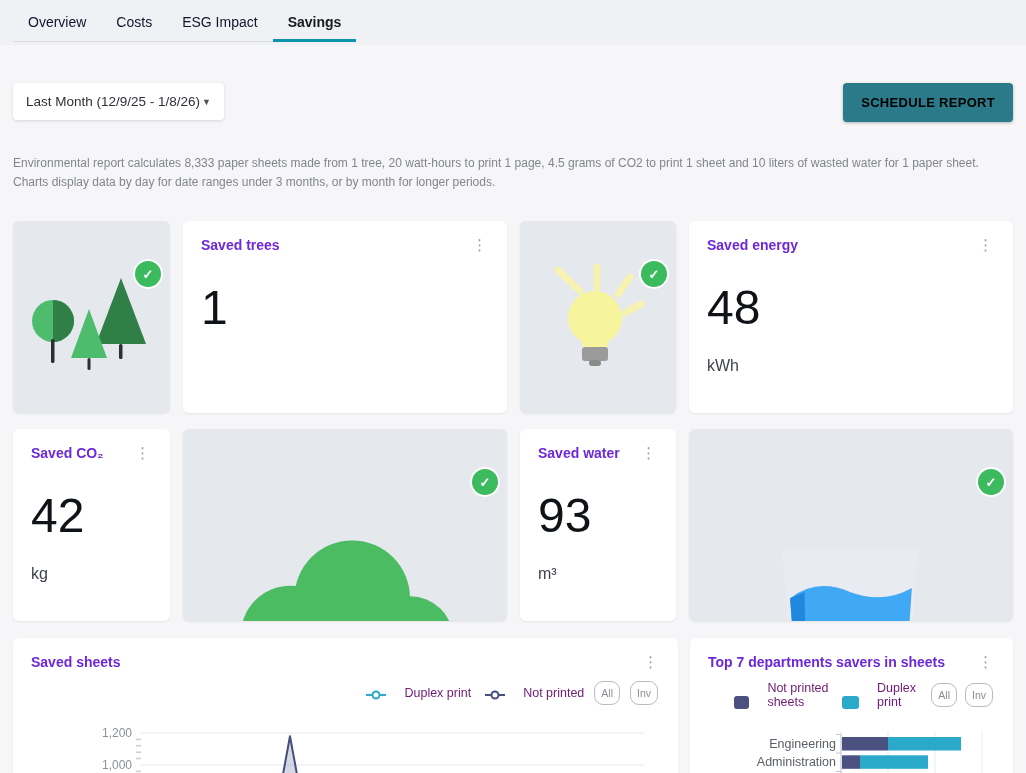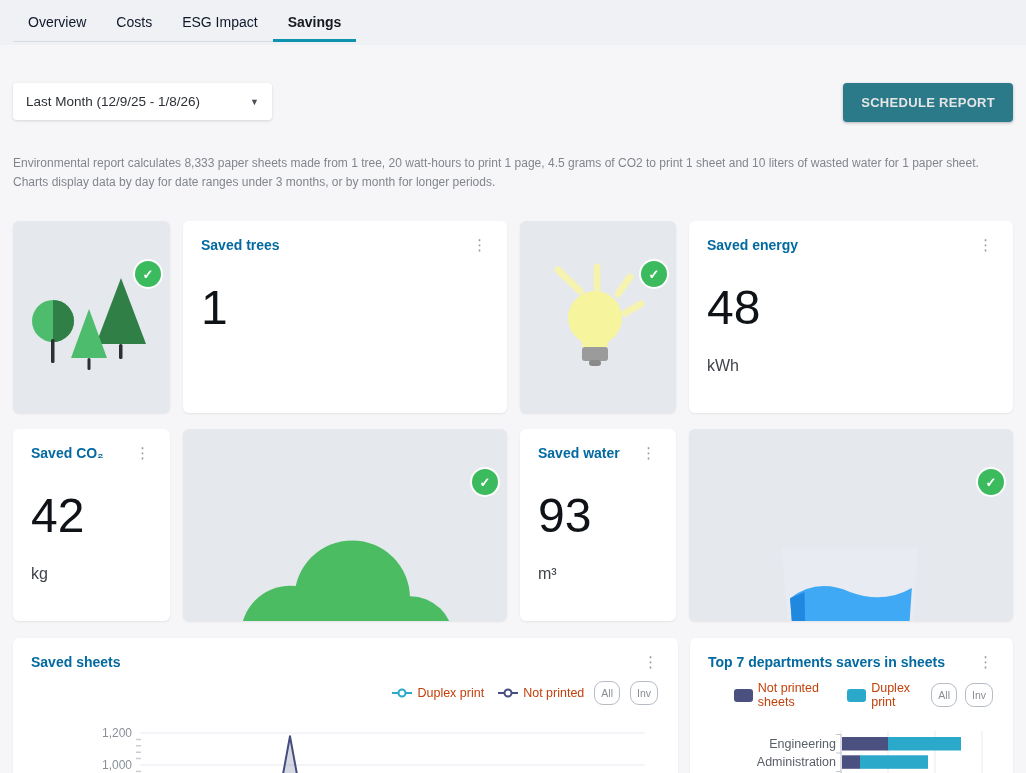--- a/index.html
+++ b/index.html
@@ -10,64 +10,64 @@
   
   .tabbar { height:45px; background:#eff1f5; }
   .tabs { display:inline-flex; margin-left:13px; border-bottom:1px solid #d8dce2; }
   .tab { padding:14px 15px 9px; font-size:14px; color:#0f172a; cursor:pointer;
          border-bottom:3px solid transparent; margin-bottom:-1px; }
   .tab.active { color:#16191e; font-weight:700; border-bottom-color:#0e93ae; }
 
   
   .toolbar { display:flex; justify-content:space-between; align-items:flex-start;
              margin:38px 13px 0; }
-  .dropdown { width:259px; height:37px; background:#fff; border-radius:4px;
+  .dropdown { width:211px; height:37px; background:#fff; border-radius:4px;
               box-shadow:0 1px 3px rgba(20,24,31,.14); display:flex; align-items:center;
               justify-content:space-between; padding:0 13px; font-size:13.5px; color:#2c3036;
               cursor:pointer; }
   .caret { font-size:9px; color:#4a4e55; }
   .btn { height:39px; padding:0 18px; background:#2b7a8a; border:none; border-radius:4px;
-         color:#e5e5e5; font-family:inherit; font-size:13px; font-weight:700; letter-spacing:.3px;
+         color:#000000; font-family:inherit; font-size:13px; font-weight:700; letter-spacing:.3px;
          box-shadow:0 1px 3px rgba(20,24,31,.3); cursor:pointer; }
 
   
   .desc { margin:32px 13px 0; width:1000px; font-size:12px; line-height:1.55; color:#81868d; }
 
   
   .grid { margin:30px 13px 0; display:grid; grid-template-columns:157px 1fr 156px 1fr;
           grid-auto-rows:192px; gap:16px 13px; }
   .grid2 { margin:17px 13px 0; display:grid; grid-template-columns:665px 1fr; gap:12px;
            grid-auto-rows:200px; }
   .card { background:#fff; border-radius:6px; box-shadow:0 1px 2px rgba(20,24,31,.08);
           position:relative; overflow:hidden; }
   .img-card { background:#e5e8ed; }
   .illu { position:absolute; inset:0; }
   .badge { position:absolute; top:40px; right:9px; width:26px; height:26px; border-radius:50%;
            background:#3bba5e; color:#fff; display:flex; align-items:center; justify-content:center;
            font-size:13px; font-weight:700; box-shadow:0 0 0 2px rgba(255,255,255,.95); }
 
   .card-head { display:flex; justify-content:space-between; align-items:flex-start;
                padding:16px 18px 0; }
-  .card-title { font-size:14px; font-weight:700; color:#0369a1; }
+  .card-title { font-size:14px; font-weight:700; color:#6d28d9; }
   .kebab { color:#949aa3; font-size:15px; line-height:1; cursor:pointer; padding:0 2px; }
 
   .metric-value { padding:0 18px; margin-top:30px; font-size:48px; font-weight:400;
                   color:#0f1216; line-height:1.05; }
   .metric-unit { padding:0 18px; margin-top:23px; font-size:16px; color:#3f444b; }
 
   
   .chart-card .card-head { position:relative; z-index:2; }
   .legend-row { position:relative; z-index:2; display:flex; align-items:center; margin-top:11px;
                 padding:0 20px; }
   .legend-row.right { justify-content:flex-end; gap:10px; }
   .legend-row.left { justify-content:flex-start; gap:8px; padding-left:16px; }
   .legend { display:flex; align-items:center; gap:14px; }
   .legend-row.left .legend { gap:10px;padding-left:28px; }
-  .legend-item { display:inline-flex; align-items:center; gap:5px; font-size:12.5px;
-                 color:#c2410c; cursor:pointer; }
+  .legend-item { display:inline-flex; align-items:flex-end; gap:18px; font-size:12.5px;
+                 color:#701a75; cursor:pointer; }
   .swatch { width:24px; height:13px; border-radius:3px; display:inline-block; }
   .pill { display:inline-flex; align-items:center; height:24px; padding:0 6px;
           border:1px solid #b6bcc5; border-radius:9px; font-size:10.5px; color:#878d96;
           cursor:pointer; background:transparent; }
   .chart-svg { position:absolute; left:0; top:0; pointer-events:none; z-index:1; }
   .chart-svg text { font-family:"Liberation Sans", sans-serif; }
 </style>
 </head>
 <body>
 

